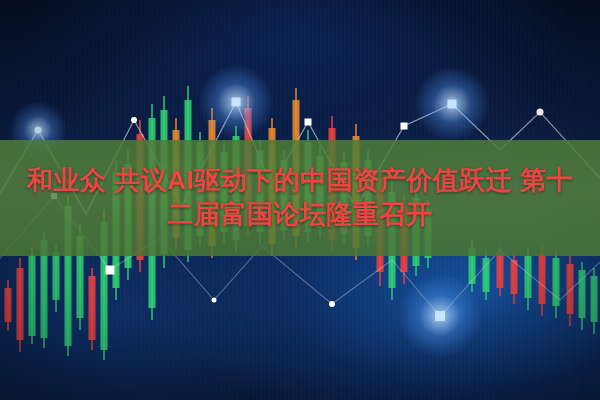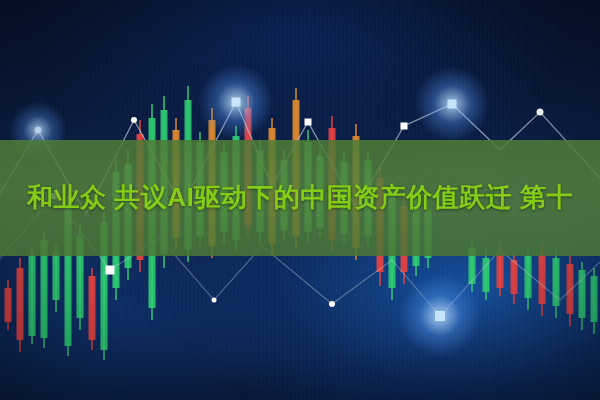--- a/index.html
+++ b/index.html
@@ -37,21 +37,21 @@
     background:linear-gradient(180deg, rgba(78,124,54,.86) 0%, rgba(86,130,58,.82) 45%, rgba(74,118,52,.86) 100%);
     mix-blend-mode:normal;
   }
   .band-inner{
     position:absolute;left:0;right:0;top:140px;height:116px;
     display:flex;flex-direction:column;
     align-items:center;justify-content:center;
     gap:2px;
   }
   .hl{
-    color:#84cc16;
+    color:#ef4444;
     font-size:26px;
     font-weight:bold;
     letter-spacing:.5px;
     line-height:1.22;
     text-align:center;
     white-space:nowrap;
     text-shadow:0 1px 3px rgba(0,0,0,.45);
   }
   .hl-2{ }
   
@@ -187,15 +187,16 @@
       <div class="gdot" style="left: 198.2px; top: 64.2px; width: 75.6px; height: 75.6px; background: radial-gradient(circle, rgba(190, 225, 255, 0.85) 0%, rgba(90, 160, 255, 0.35) 35%, rgba(40, 110, 220, 0) 70%);"></div>
       <div class="gdot" style="left: 414.2px; top: 66.2px; width: 75.6px; height: 75.6px; background: radial-gradient(circle, rgba(190, 225, 255, 0.85) 0%, rgba(90, 160, 255, 0.35) 35%, rgba(40, 110, 220, 0) 70%);"></div>
       <div class="gdot" style="left: 398px; top: 274px; width: 84px; height: 84px; background: radial-gradient(circle, rgba(190, 225, 255, 0.85) 0%, rgba(90, 160, 255, 0.35) 35%, rgba(40, 110, 220, 0) 70%);"></div>
     </div>
 
   <div class="bg-vignette"></div>
 
   <div class="band"></div>
   <div class="band-inner">
     <div class="hl hl-1">和业众 共议AI驱动下的中国资产价值跃迁 第十</div>
+    <div class="hl hl-2">二届富国论坛隆重召开</div>
   </div>
 
 </div>
 
 </body></html>

